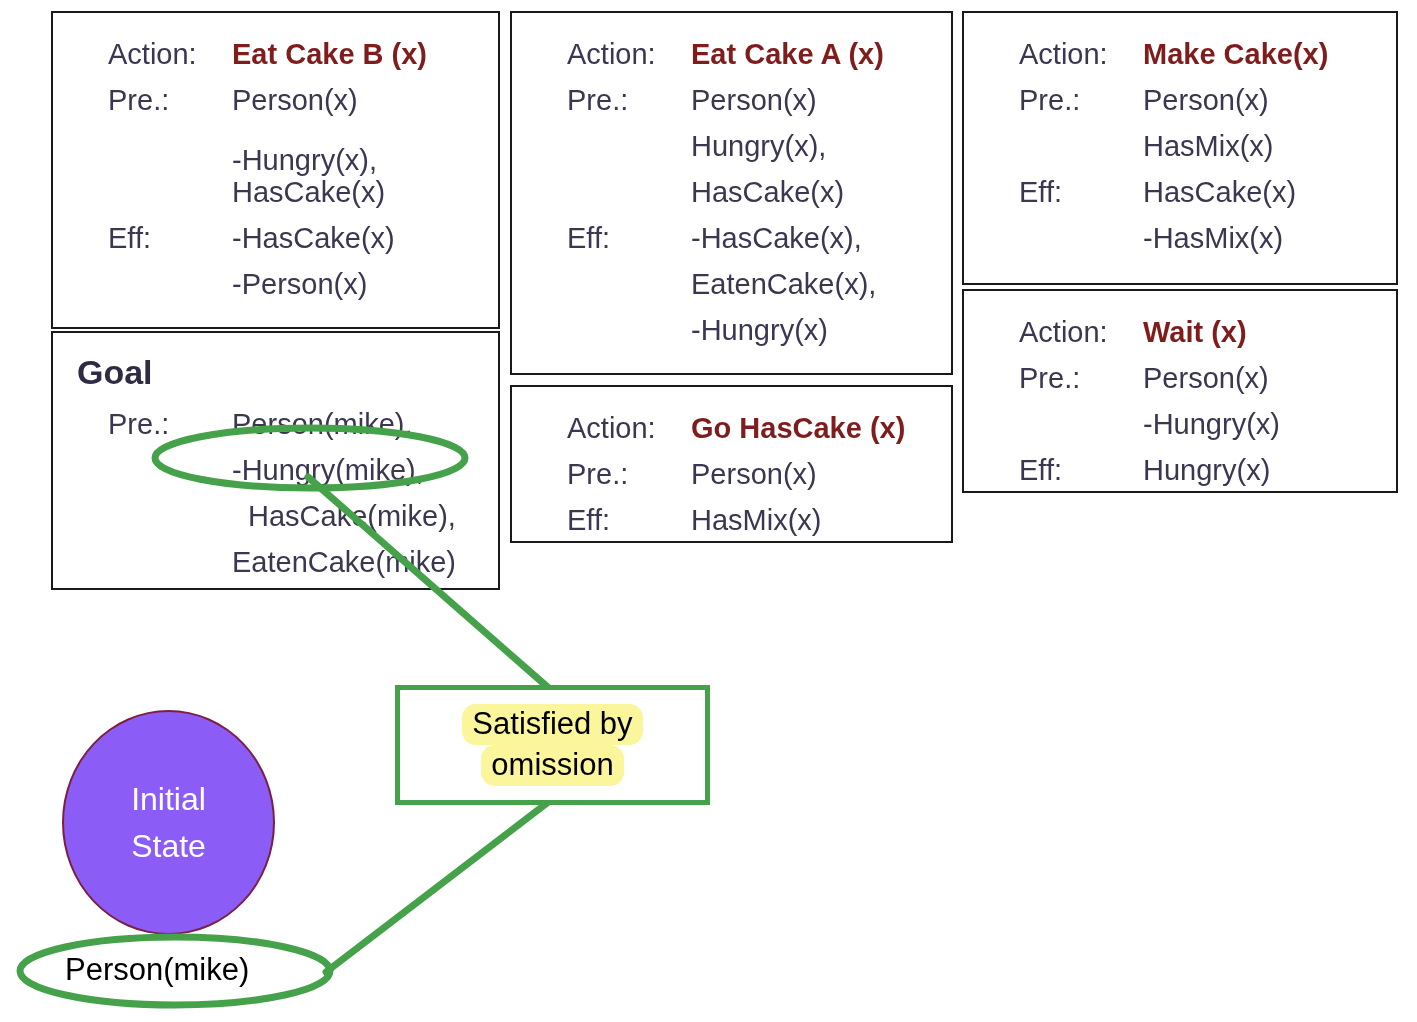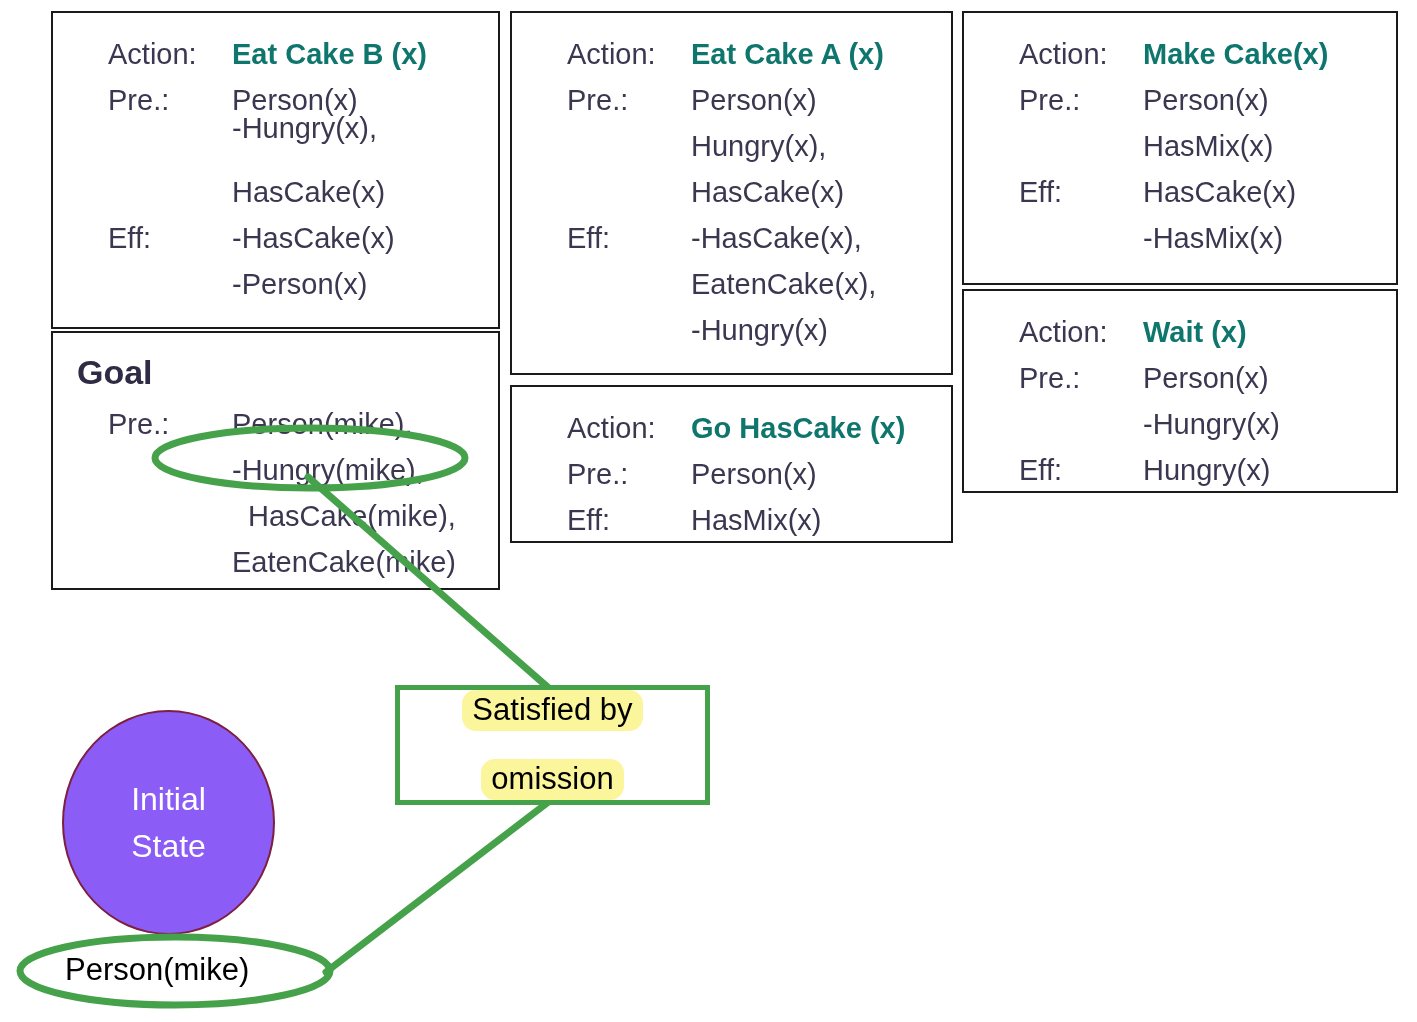--- a/index.html
+++ b/index.html
@@ -46,21 +46,21 @@
     white-space:nowrap;
   }
   .opvalue{
     font-size:29px;
     color:#3b3750;
     line-height:1;
     white-space:nowrap;
   }
   .opvalue.bold{
     font-weight:bold;
-    color:#0f766e;
+    color:#7f1d1d;
   }
   .goaltitle{
     position:absolute;
     left:24px;
     font-size:34px;
     font-weight:bold;
     color:#2f2b45;
     white-space:nowrap;
   }
 
@@ -86,21 +86,21 @@
   #annotation-box{
     position:absolute;
     left:395px; top:685px;
     width:315px; height:120px;
     box-sizing:border-box;
     border:5px solid #46a14b;
     background:#ffffff;
     display:flex;
     flex-direction:column;
     align-items:center;
-    justify-content:space-between;
+    justify-content:center;
     z-index:3;
   }
   .hl{
     display:inline-block;
     background:#fbf59b;
     border-radius:14px;
     padding:1px 10px;
     color:#000000;
     font-size:31px;
     line-height:1.25;
@@ -131,21 +131,21 @@
   <div class="opbox" id="box-eat-cake-b" style="left:51px; top:11px; width:449px; height:318px;">
     <div class="rowlist">
       <div class="oprow" style="top:18px;">
         <span class="oplabel">Action:</span>
         <span class="opvalue bold">Eat Cake B (x)</span>
       </div>
       <div class="oprow" style="top:64px;">
         <span class="oplabel">Pre.:</span>
         <span class="opvalue">Person(x)</span>
       </div>
-      <div class="oprow" style="top:92px;">
+      <div class="oprow" style="top:124px;">
         <span class="oplabel"></span>
         <span class="opvalue">-Hungry(x),</span>
       </div>
       <div class="oprow" style="top:156px;">
         <span class="oplabel"></span>
         <span class="opvalue">HasCake(x)</span>
       </div>
       <div class="oprow" style="top:202px;">
         <span class="oplabel">Eff:</span>
         <span class="opvalue">-HasCake(x)</span>

